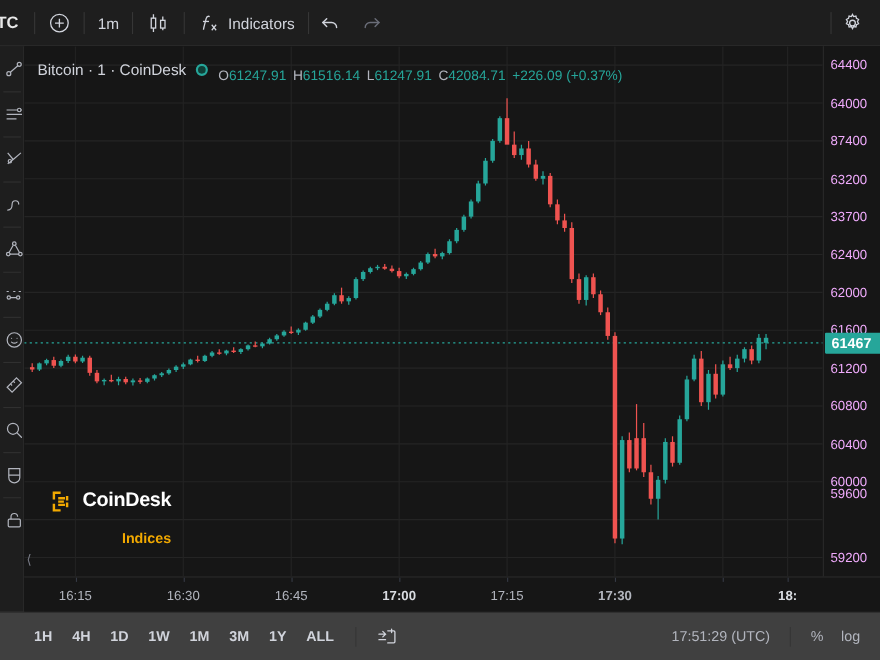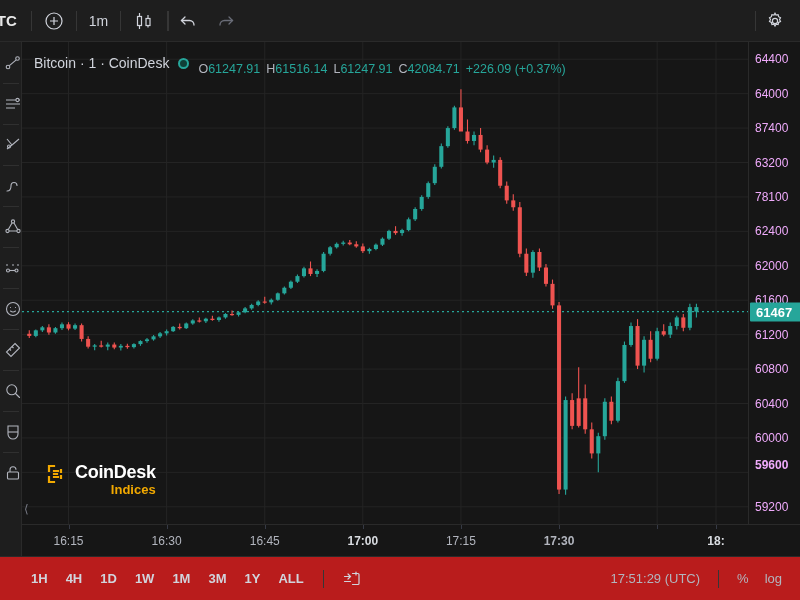--- a/index.html
+++ b/index.html
@@ -151,35 +151,35 @@
   
   .watermark {
     position: absolute;
     left: 24px; bottom: 60px;
     display: flex; gap: 7px;
     z-index: 4;
     pointer-events: none;
   }
   .wm-text { display: flex; flex-direction: column; line-height: 1; }
   .wm-main { font-size: 18px; font-weight: bold; color: #ffffff; letter-spacing: -0.3px; }
-  .wm-sub { font-size: 13px; font-weight: bold; color: #f2a900; text-align: right; margin-top: 2px; }
+  .wm-sub { font-size: 13px; font-weight: bold; color: #f2a900; text-align: right; margin-top: 20px; }
 
   
   .collapse-arrow {
     position: absolute;
     left: 2px; bottom: 40px;
     color: #787b86; font-size: 12px;
     z-index: 5;
     cursor: pointer;
   }
 
   
   .bottom-toolbar {
     height: 44px; flex: 0 0 44px;
-    background: #b91c1c;
+    background: #404040;
     border-top: 1px solid #2a2a2a;
     display: flex; align-items: center;
     padding: 0 10px 0 22px;
   }
   .bt-range {
     color: #d1d4dc; font-size: 13px; font-weight: bold;
     padding: 4px 9px; cursor: pointer; border-radius: 3px;
   }
   .bt-sep { width: 1px; height: 18px; background: #363636; margin: 0 10px; }
   .bt-spacer { flex: 1 1 auto; }
@@ -215,20 +215,30 @@
       <span>
         <svg width="22" height="20" viewBox="0 0 22 20" fill="none" stroke="#d1d4dc" stroke-width="1.2">
           <rect x="4.5" y="5.5" width="4" height="9"></rect>
             <path d="M6.5 2v3.5M6.5 14.5V18"></path>
           <rect x="13" y="7.5" width="4" height="7"></rect>
             <path d="M15 4v3.5M15 14.5V16.5"></path>
         </svg>
       </span>
     </div>
     <div class="tb-sep"></div>
+    <div class="tb-item tb-indicators">
+      <span>
+        <svg width="20" height="20" viewBox="0 0 20 20" fill="none" stroke="#d1d4dc" stroke-width="1.2">
+          <path d="M5 16c0-1 .3-2 .8-4l1.6-6c.4-1.5 1-2.2 2-2.2.5 0 .9.1 1.2.3"></path>
+          <path d="M4.5 8.5h5.5"></path>
+          <path d="M12.5 11.5l4 5M16.5 11.5l-4 5" stroke-width="1.1"></path>
+        </svg>
+      </span>
+      <span>Indicators</span>
+    </div>
     <div class="tb-sep"></div>
     <div class="tb-icon-btn">
       <span>
         <svg width="20" height="20" viewBox="0 0 20 20" fill="none" stroke="#d1d4dc" stroke-width="1.3" stroke-linecap="round">
           <path d="M7 6L3.5 9.5 7 13"></path>
             <path d="M3.5 9.5h8a4.5 4.5 0 0 1 4.5 4.5"></path>
         </svg>
       </span>
     </div>
     <div class="tb-icon-btn">
@@ -598,29 +608,29 @@
         </span>
       </div>
 
       <div class="collapse-arrow">⟨</div>
 
       <div class="price-axis">
           <div class="pa-label" style="top: 17.2143px;">64400</div>
           <div class="pa-label" style="top: 51.6429px;">64000</div>
           <div class="pa-label" style="top: 86.0714px;">87400</div>
           <div class="pa-label" style="top: 120.5px;">63200</div>
-          <div class="pa-label" style="top: 154.929px;">78100</div>
+          <div class="pa-label" style="top: 154.929px;">33700</div>
           <div class="pa-label" style="top: 189.357px;">62400</div>
           <div class="pa-label" style="top: 223.786px;">62000</div>
           <div class="pa-label" style="top: 258.214px;">61600</div>
           <div class="pa-label" style="top: 292.643px;">61200</div>
           <div class="pa-label" style="top: 327.071px;">60800</div>
           <div class="pa-label" style="top: 361.5px;">60400</div>
           <div class="pa-label" style="top: 395.929px;">60000</div>
-          <div class="pa-label" style="top: 423px; font-weight: bold;">59600</div>
+          <div class="pa-label" style="top: 407px;">59600</div>
           <div class="pa-label" style="top: 464.786px;">59200</div>
           <div class="pa-current" style="top: 269.657px; background: rgb(38, 166, 154);">61467</div>
         </div>
 
       <div class="time-axis">
           <div class="ta-label" style="left: 46.5135px;">16:15</div>
           <div class="ta-tick" style="left: 46.5135px;"></div>
           <div class="ta-label" style="left: 144.622px;">16:30</div>
           <div class="ta-tick" style="left: 144.622px;"></div>
           <div class="ta-label" style="left: 242.73px;">16:45</div>

